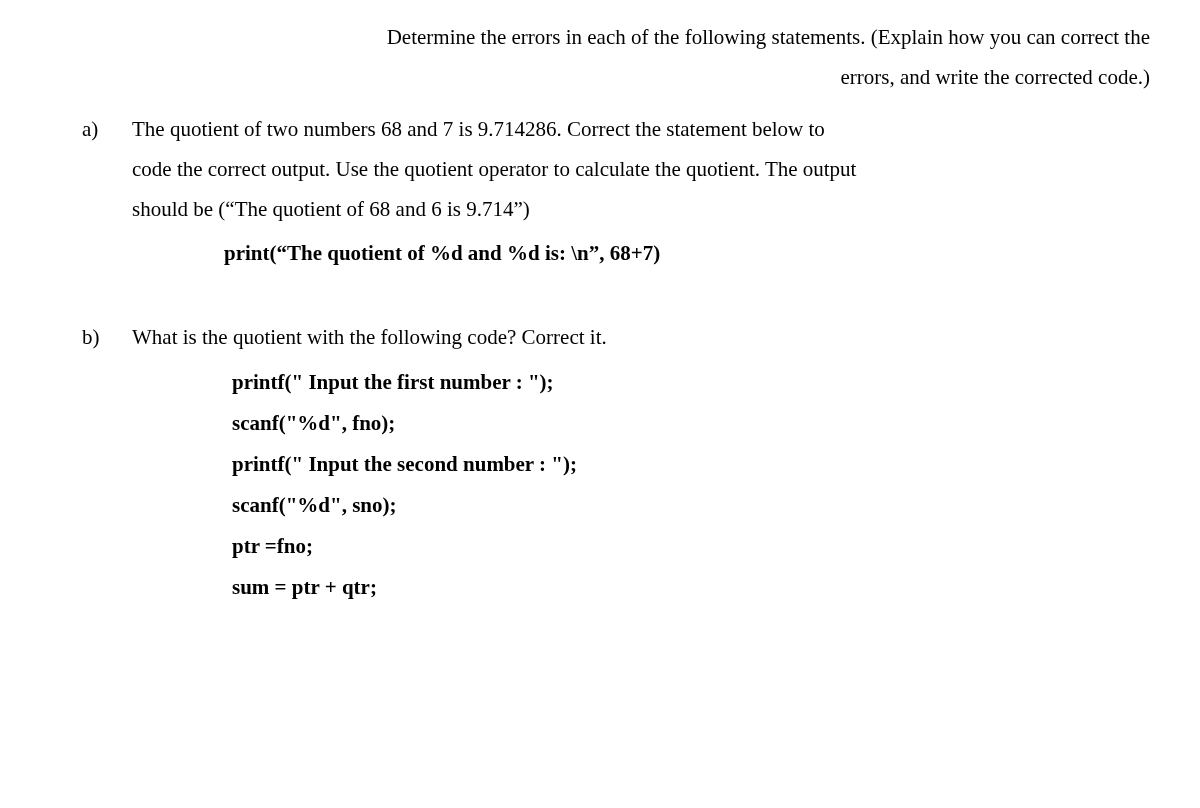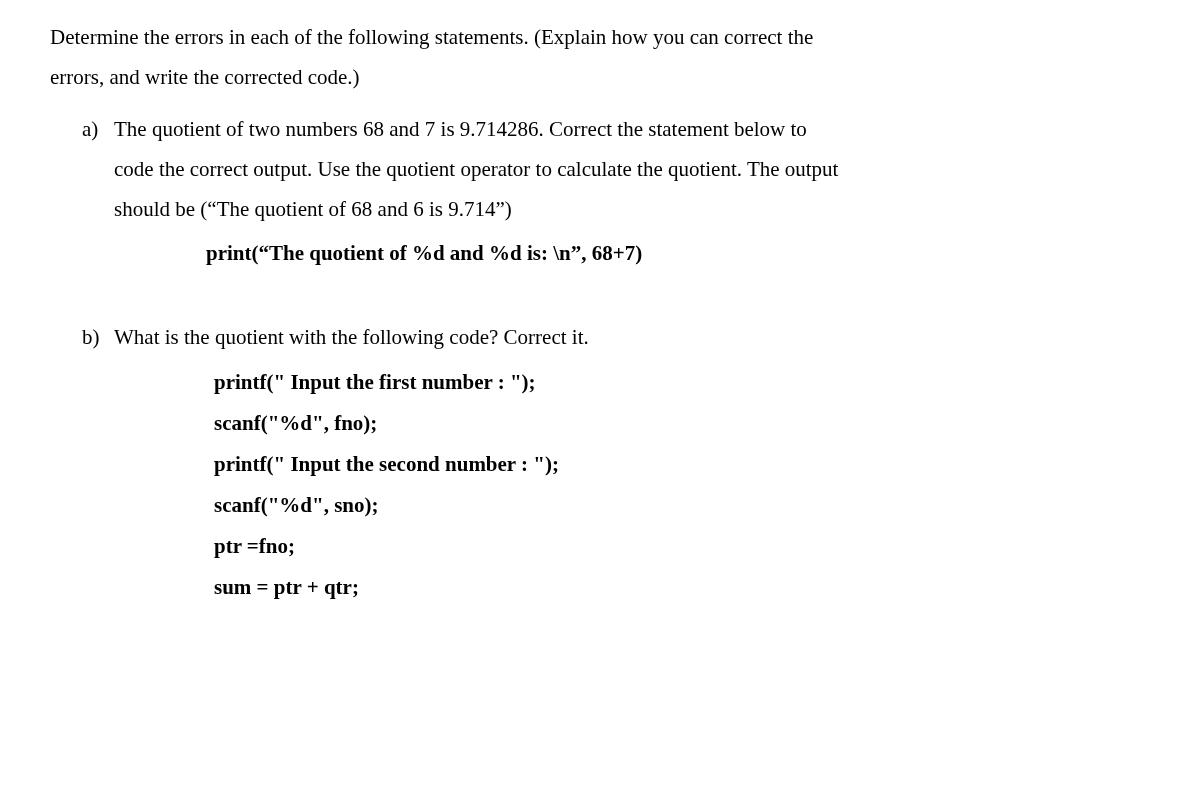--- a/index.html
+++ b/index.html
@@ -11,32 +11,34 @@
       font-family: "Times New Roman", Times, serif;
       font-size: 21px;
       line-height: 1.9;
       color: #000;
       background: #fff;
       padding: 18px 50px 20px 50px;
       width: 1200px;
     }
     .intro {
       margin-bottom: 12px;
+      text-align: right;
     }
     .question-item {
       display: flex;
       margin-left: 32px;
       margin-bottom: 20px;
     }
     .question-label {
       min-width: 32px;
       flex-shrink: 0;
     }
     .question-body {
       flex: 1;
+      margin-left: 18px;
     }
     .question-text {
       margin-bottom: 0;
     }
     .code-indent {
       margin-left: 92px;
       margin-top: 4px;
     }
     .code-indent-b {
       margin-left: 100px;

